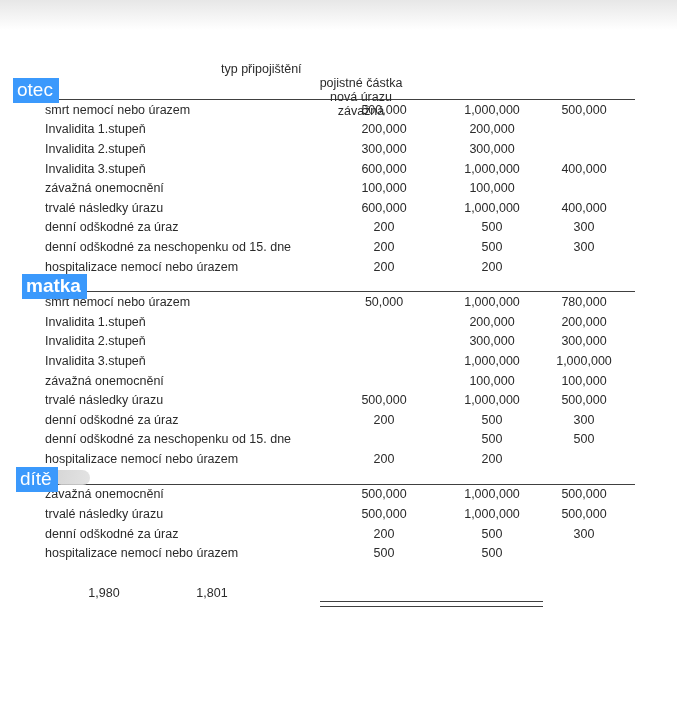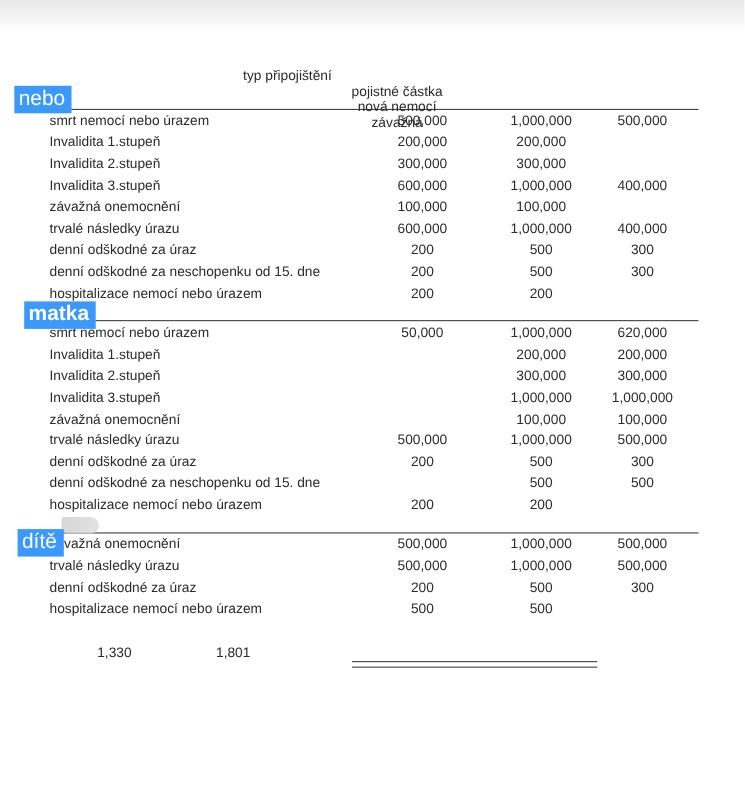--- a/index.html
+++ b/index.html
@@ -49,21 +49,21 @@
     position:absolute;
     background:#3b99fc;
     color:#ffffff;
     font-size:19px;
     line-height:24px;
     padding:0 6px 1px 4px;
     z-index:5;
   }
   .tag-otec  { left:13px; top:78px;  }
   .tag-matka { left:22px; top:274px;font-weight:bold; }
-  .tag-dite  { left:16px; top:481px; }
+  .tag-dite  { left:16px; top:467px; }
   .cursor-blob {
     position:absolute;
     left:56px; top:470px;
     width:34px; height:15px;
     background:linear-gradient(100deg,#cfcfcf,#dedede);
     border-radius:3px 10px 9px 7px;
     opacity:.85;
     z-index:4;
   }
 </style>
@@ -71,21 +71,21 @@
 <body>
 
 <div class="page">
 
   <div class="topbar"></div>
 
   <div>
     <div class="row header-row">
       <div class="cell lbl">typ připojištění</div>
       <div class="cell c1">pojistné částka</div>
-      <div class="cell c2">nová nemocí</div>
+      <div class="cell c2">nová úrazu</div>
       <div class="cell c3">závažná</div>
     </div>
 
     <div id="table-body">
         <div class="rule first"></div>
         <div class="row">
           <div class="cell lbl">smrt nemocí nebo úrazem</div>
           <div class="cell c1">500,000</div>
           <div class="cell c2">1,000,000</div>
           <div class="cell c3">500,000</div>
@@ -137,21 +137,21 @@
           <div class="cell c1">200</div>
           <div class="cell c2">200</div>
           <div class="cell c3"></div>
         </div>
         <div class="gap"></div>
         <div class="rule"></div>
         <div class="row">
           <div class="cell lbl">smrt nemocí nebo úrazem</div>
           <div class="cell c1">50,000</div>
           <div class="cell c2">1,000,000</div>
-          <div class="cell c3">620,000</div>
+          <div class="cell c3">780,000</div>
         </div>
         <div class="row">
           <div class="cell lbl">Invalidita 1.stupeň</div>
           <div class="cell c1"></div>
           <div class="cell c2">200,000</div>
           <div class="cell c3">200,000</div>
         </div>
         <div class="row">
           <div class="cell lbl">Invalidita 2.stupeň</div>
           <div class="cell c1"></div>
@@ -216,26 +216,26 @@
         </div>
         <div class="row">
           <div class="cell lbl">hospitalizace nemocí nebo úrazem</div>
           <div class="cell c1">500</div>
           <div class="cell c2">500</div>
           <div class="cell c3"></div>
         </div>
       </div>
 
     <div class="row total-row">
-      <div class="cell c1">1,330</div>
+      <div class="cell c1">1,980</div>
       <div class="cell c2">1,801</div>
       <div class="cell c3"></div>
     </div>
 
     <div class="double-rule"></div>
   </div>
 
-  <div class="tag tag-otec">nebo</div>
+  <div class="tag tag-otec">otec</div>
   <div class="tag tag-matka">matka</div>
   <div class="tag tag-dite">dítě</div>
   <div class="cursor-blob"></div>
 
 </div>
 
 </body></html>

